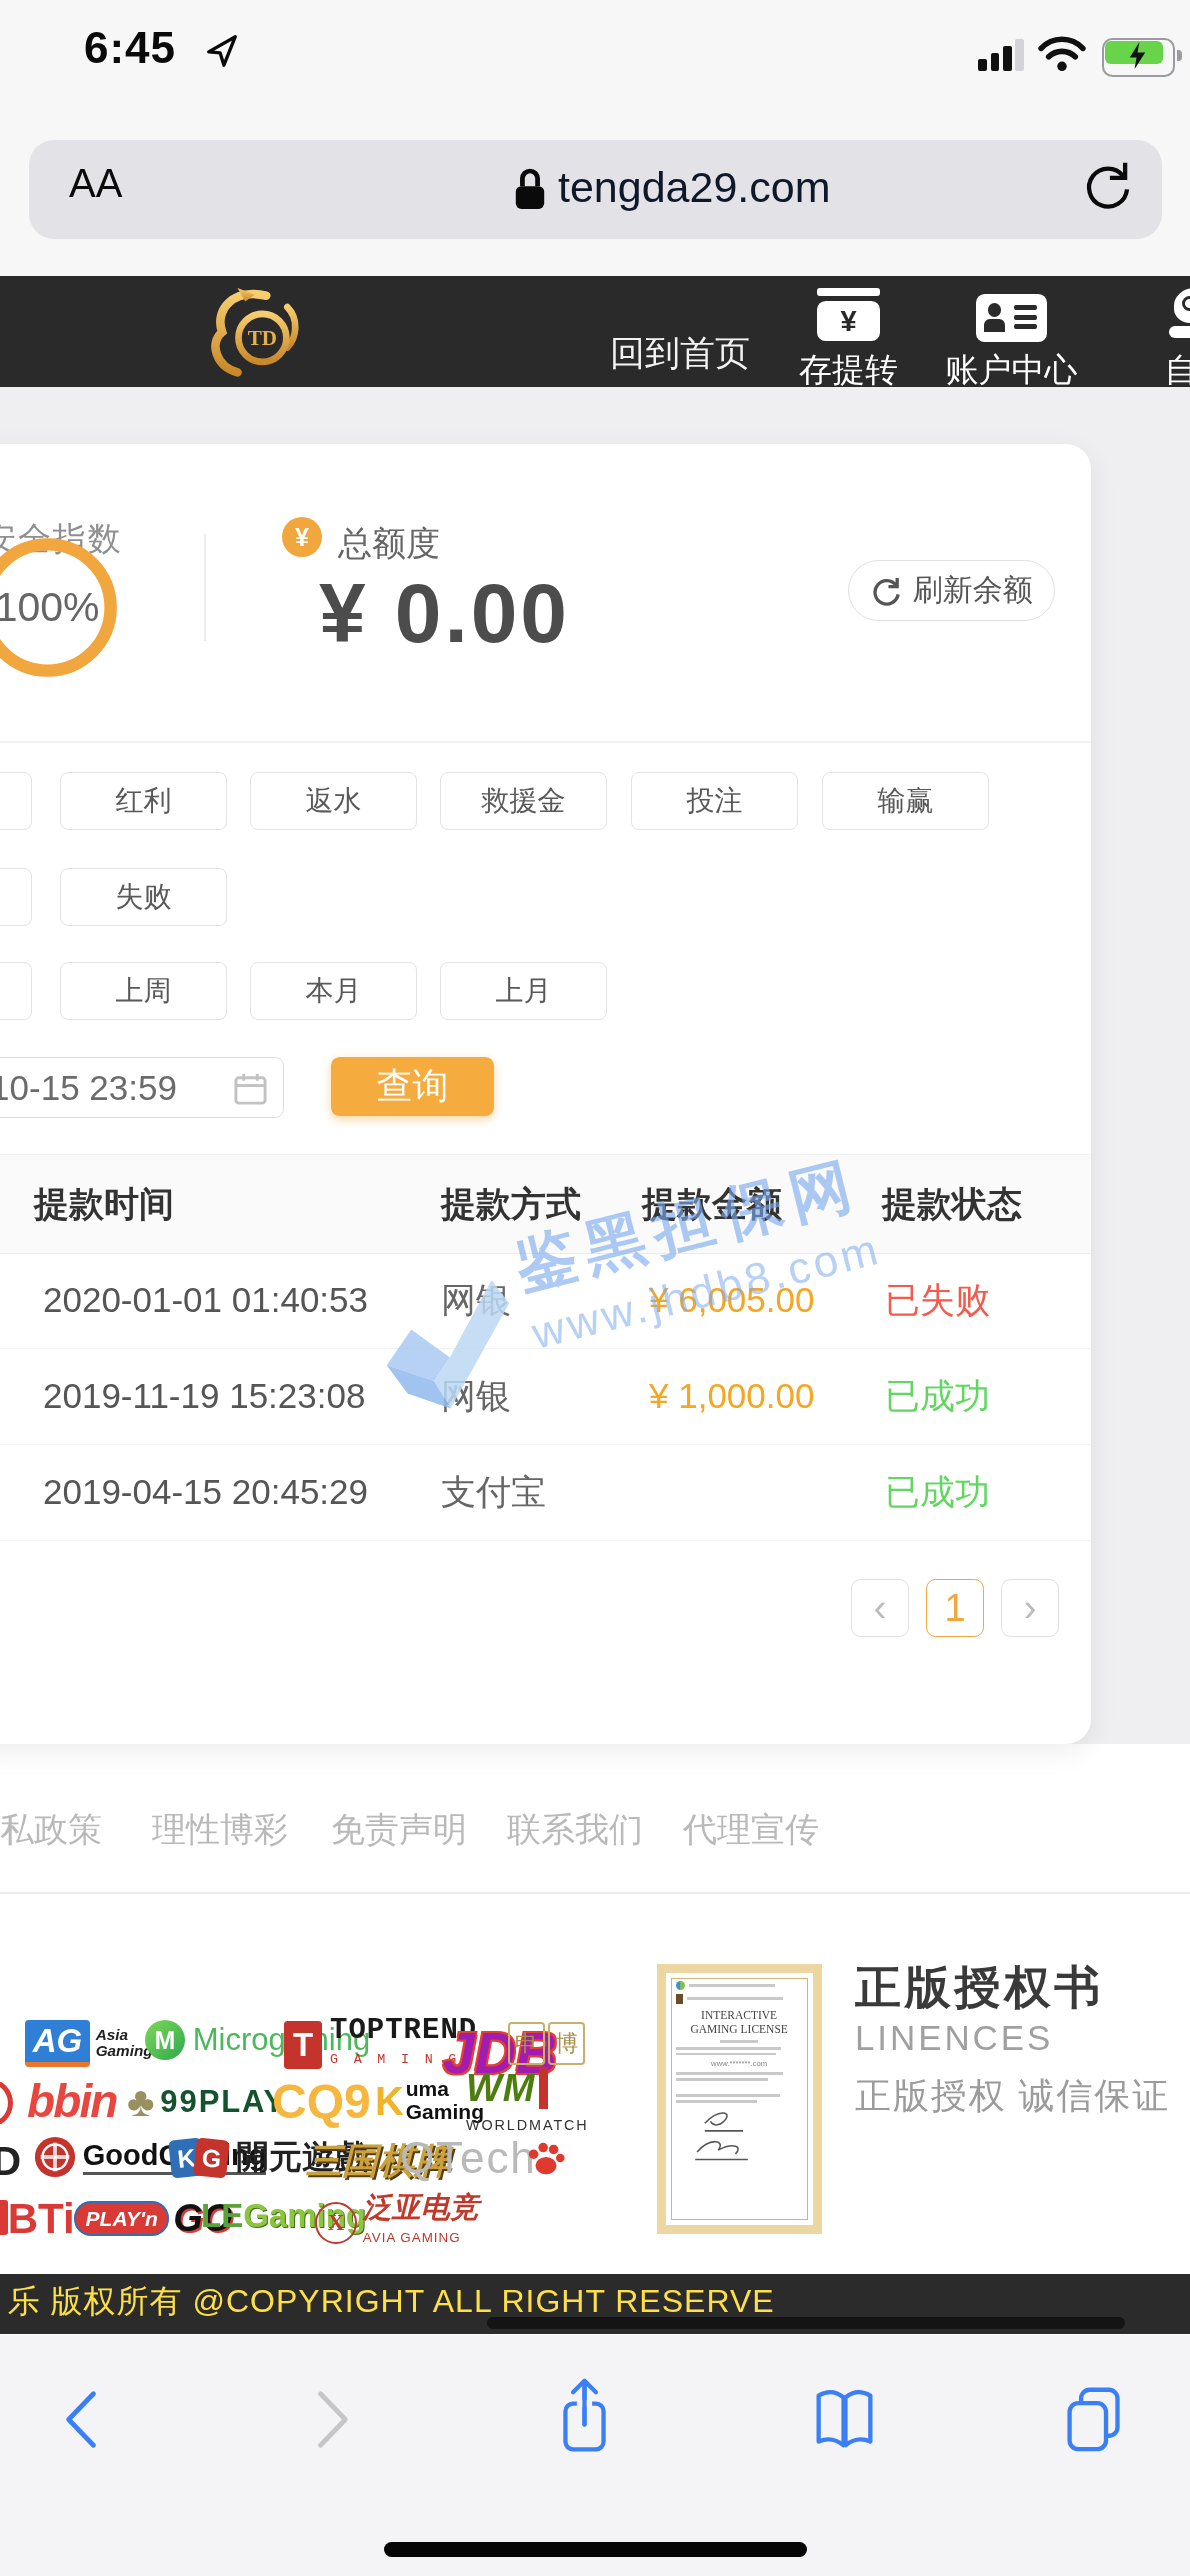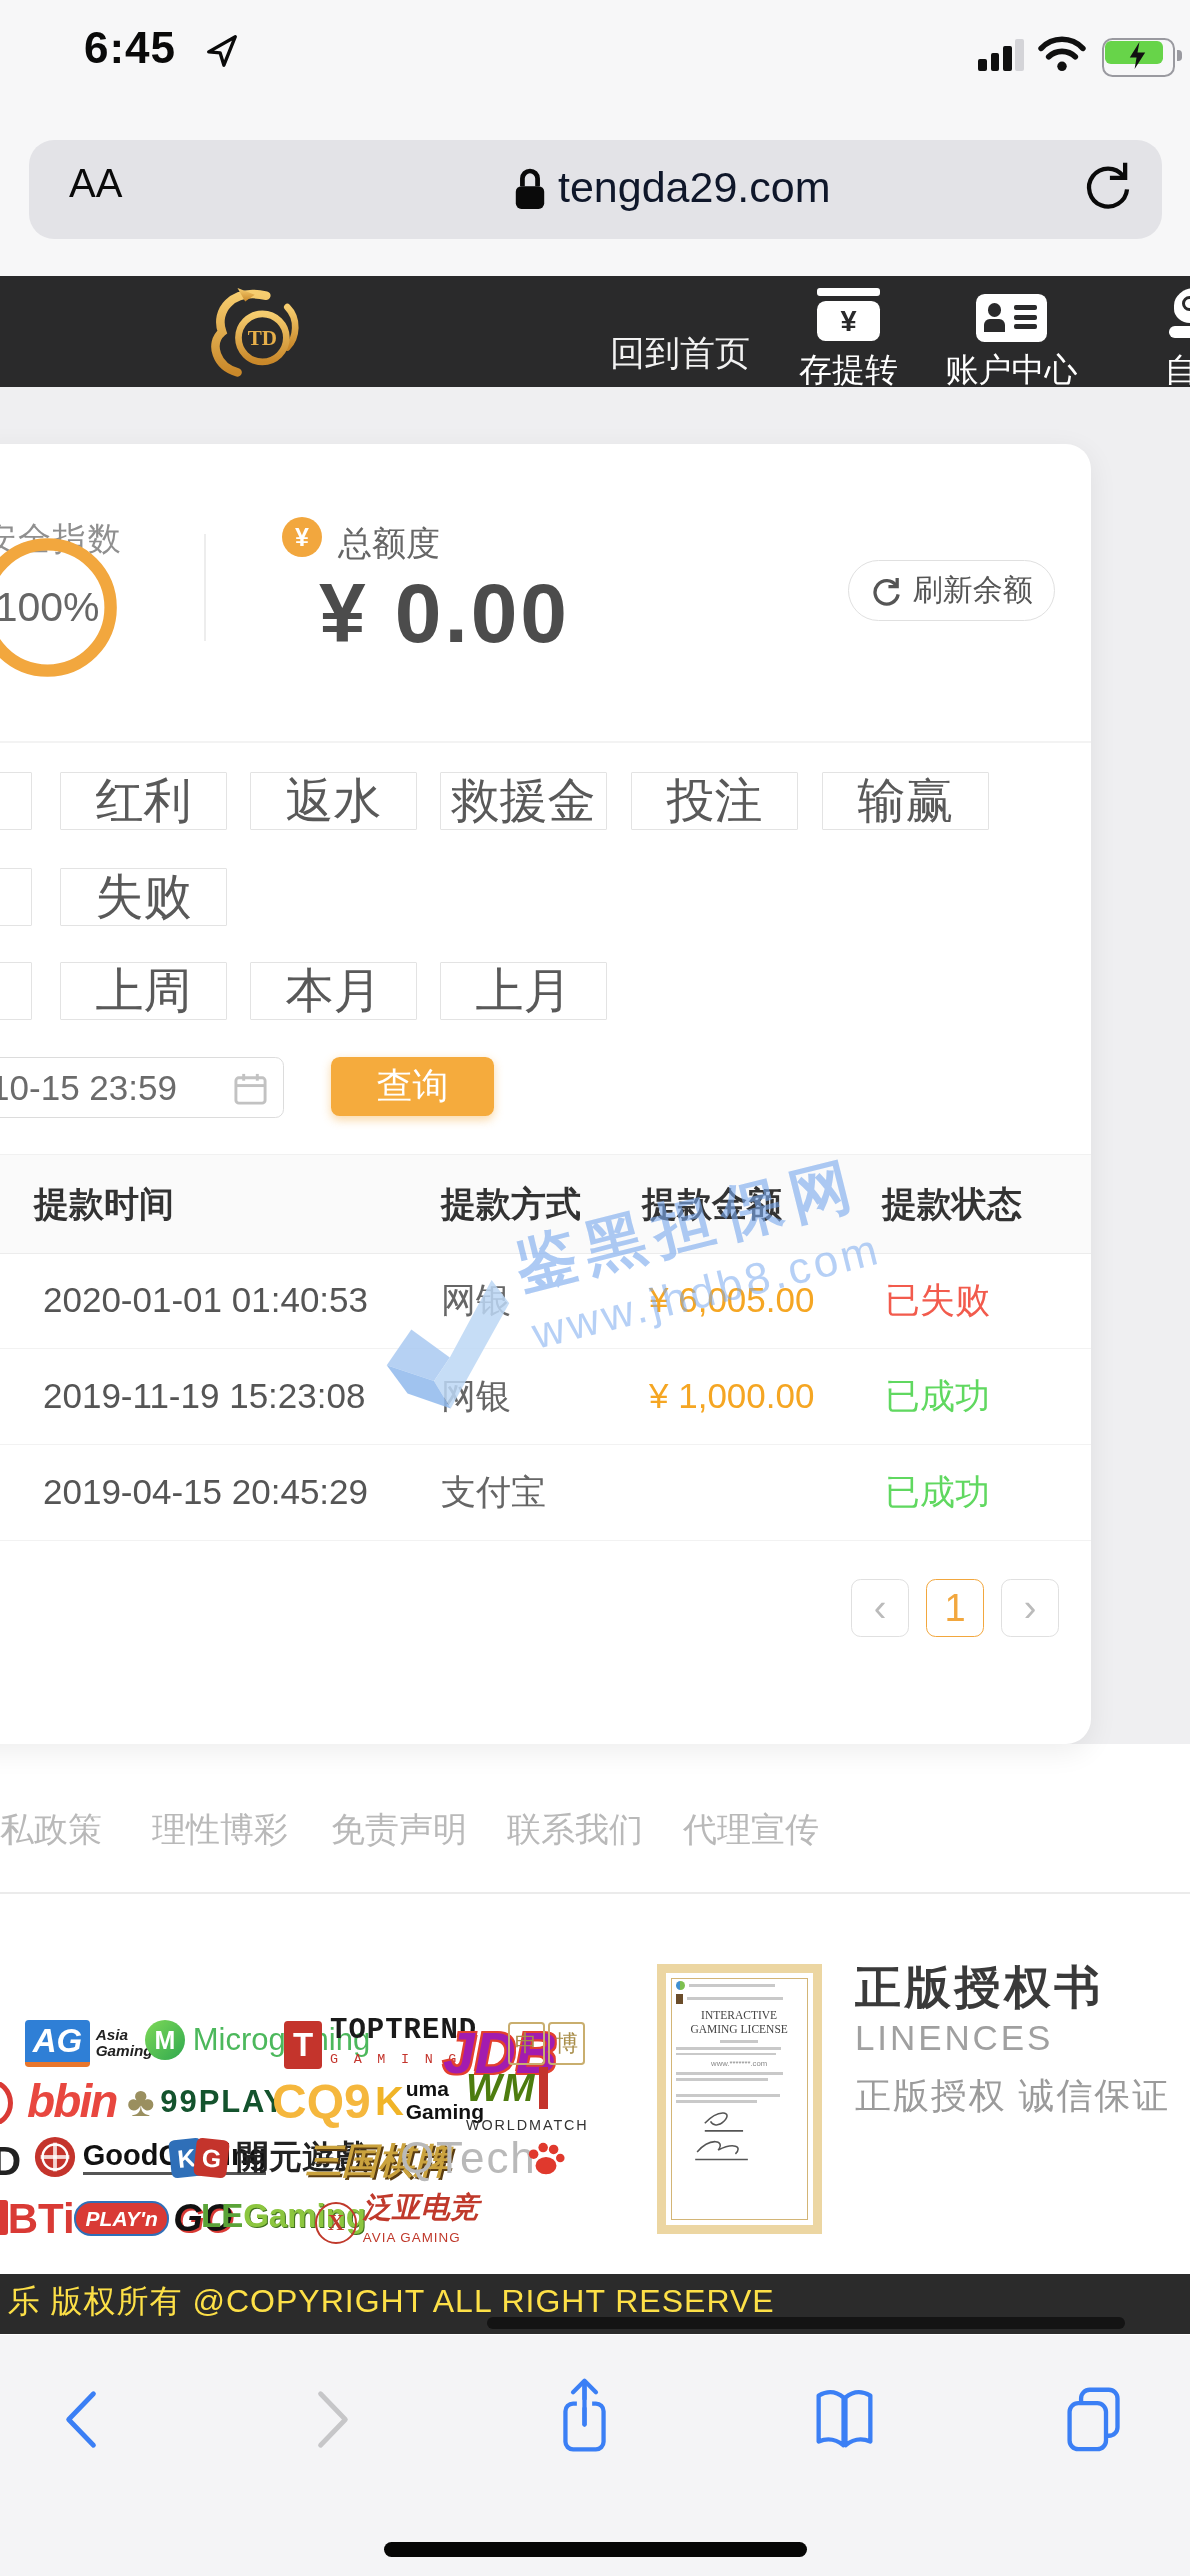--- a/index.html
+++ b/index.html
@@ -58,21 +58,21 @@
   .vdiv{left:242px;top:90px;width:1.9px;height:107px;background:#ededed;}
   .coin{left:320px;top:73px;width:40px;height:40px;background:#f2a73e;border-radius:50%;color:#fff;font-size:25px;font-weight:700;
         display:flex;align-items:center;justify-content:center;}
   .ballabel{left:376px;top:77px;font-size:34px;color:#666;white-space:nowrap;}
   .balvalue{left:357px;top:121px;font-size:84px;font-weight:700;color:#4c4c4c;letter-spacing:2.9px;white-space:nowrap;}
   .refreshbtn{left:886px;top:116px;width:205px;height:59px;border:1.9px solid #e0e0e0;border-radius:31px;background:#fff;
       display:flex;align-items:center;justify-content:center;gap:9.6px;}
   .refreshbtn span{font-size:30px;color:#555;white-space:nowrap;}
   .hline{left:0;top:297px;width:1129px;height:1.9px;background:#f3f3f3;}
 
-  .fbtn{height:56px;border:1.9px solid #e3e3e3;border-radius:1px;background:#fff;font-size:48px;color:#595959;
+  .fbtn{height:56px;border:1.9px solid #e3e3e3;border-radius:8px;background:#fff;font-size:28px;color:#595959;
       display:flex;align-items:center;justify-content:center;white-space:nowrap;}
   .w172{width:165px;}
 
   .dateinput{left:-27px;top:613px;width:347px;height:59px;border:1.9px solid #dcdcdc;border-radius:8.6px;background:#fff;}
   .dateval{position:absolute;left:23px;top:0;height:59px;line-height:59px;font-size:35px;color:#6b6b6b;white-space:nowrap;}
   .calwrap{position:absolute;right:15.3px;top:12.5px;}
   .querybtn{left:345px;top:613px;width:163px;height:59px;background:#f5ab3d;border-radius:8.6px;color:#fff;font-size:36px;
       display:flex;align-items:center;justify-content:center;box-shadow:0 3.8px 9.6px rgba(245,171,61,.45);margin-left:24px;}
 
   .thead{left:0;top:710px;width:1129px;height:98px;background:#fafafa;border-top:1.9px solid #f1f1f1;border-bottom:1.9px solid #ececec;}

